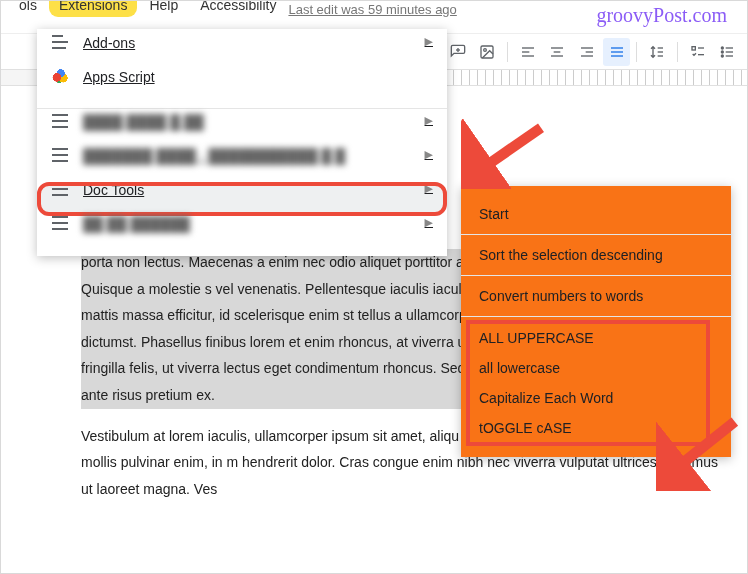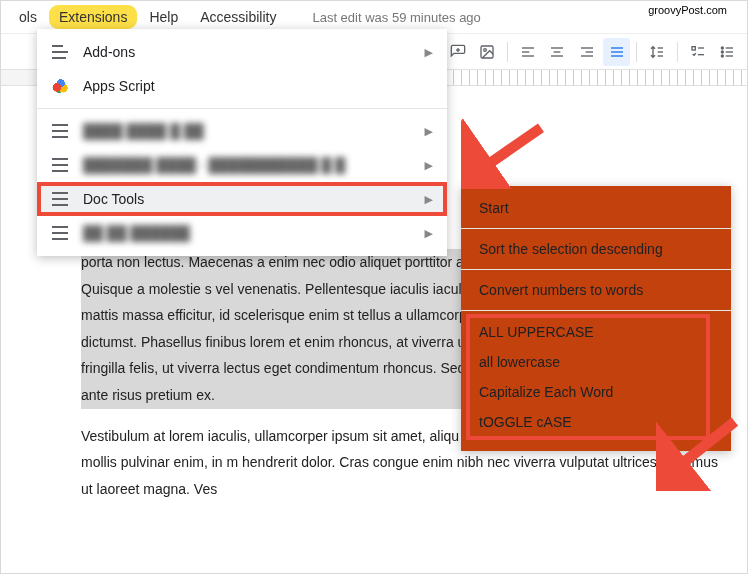--- a/index.html
+++ b/index.html
@@ -11,47 +11,48 @@
     width: 748px;
     height: 574px;
     overflow: hidden;
     border: 1px solid #d9d9d9;
     position: relative;
   }
   
   .menubar {
     height: 28px;
     display: flex;
-    align-items: center;
+    align-items: flex-end;
     padding: 16px 8px;
     gap: 2px;
     border-bottom: 1px solid #eee;
   }
   .menubar .menuitem {
     padding: 4px 10px;
     color: #333;
     cursor: default;
     font-size: 14px;
   }
   .menubar .menuitem.active {
     background: #fde047;
     border-radius: 9px;
   }
   .menubar .lastedit {
     color: #777;
-    margin-left: 24px;
+    text-decoration: underline;
+    margin-left: 0;
     font-size: 13px;
   }
   .watermark {
     position: absolute;
     top: 3px;
     right: 20px;
-    color: #000000;
-    font-family: Liberation Sans, sans-serif;
-    font-size: 11px;
+    color: #8b5cf6;
+    font-family: Liberation Serif, serif;
+    font-size: 20px;
   }
   
   .toolbar {
     height: 36px;
     border-bottom: 1px solid #e0e0e0;
     display: flex;
     align-items: center;
     padding: 0 6px;
     gap: 2px;
   }
@@ -88,36 +89,37 @@
     top: 28px;
     left: 36px;
     width: 410px;
     background: #fff;
     box-shadow: 0 2px 10px rgba(0,0,0,0.25);
     padding: 6px 0;
     z-index: 20;
   }
   .ext-row {
     display: flex;
-    align-items: center;
     height: 34px;
     padding: 0 14px 0 14px;
     gap: 14px;
     font-size: 14px;
     color:#202124;
+    text-decoration:underline;
   }
   .ext-row .arrow {
     margin-left: auto;
     color: #888;
     font-size: 11px;
   }
   .ext-row.highlight {
     background: #eef0f1;
     outline: 4px solid #ed4a3a;
     outline-offset: -4px;
+    border-radius: 12px;
   }
   .ext-row .ico { width:18px; display:flex; justify-content:center; }
   .ext-sep { height:1px; background:#e5e5e5; margin:5px 0; }
   .blur {
     filter: blur(3px);
     color:#666;
   }
   .appsscript-ico {
     width:16px;height:14px;
     background:
@@ -134,23 +136,23 @@
   }
   .addons-ico span:nth-child(1){width:70%}
   .addons-ico span:nth-child(2){width:100%}
   .addons-ico span:nth-child(3){width:85%}
   
   .submenu {
     position: absolute;
     top: 185px;
     left: 460px;
     width: 270px;
-    background: #c2410c;
+    background: #f97316;
     box-shadow: 0 2px 10px rgba(0,0,0,0.25);
-    padding: 6px 0 8px 0;
+    padding: 12px 0 8px 0;
     z-index: 20;
     font-size: 14px;
   }
   .sub-row {
     padding: 8px 18px;
     color:#202124;
   }
   .sub-sep { height:1px; background:#e5e5e5; margin:4px 0; }
   .case-box {
     outline: 4px solid #ed4a3a;

